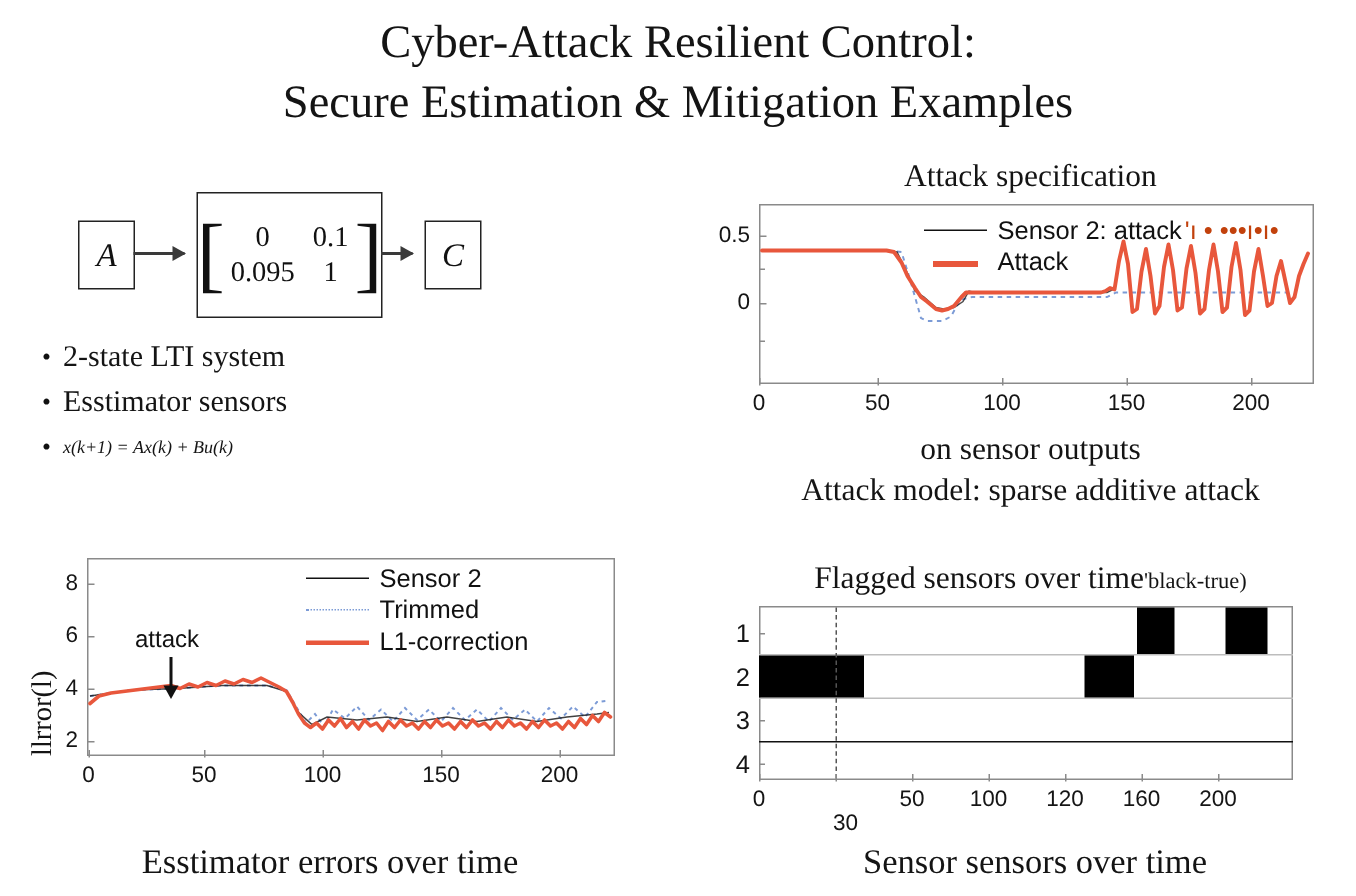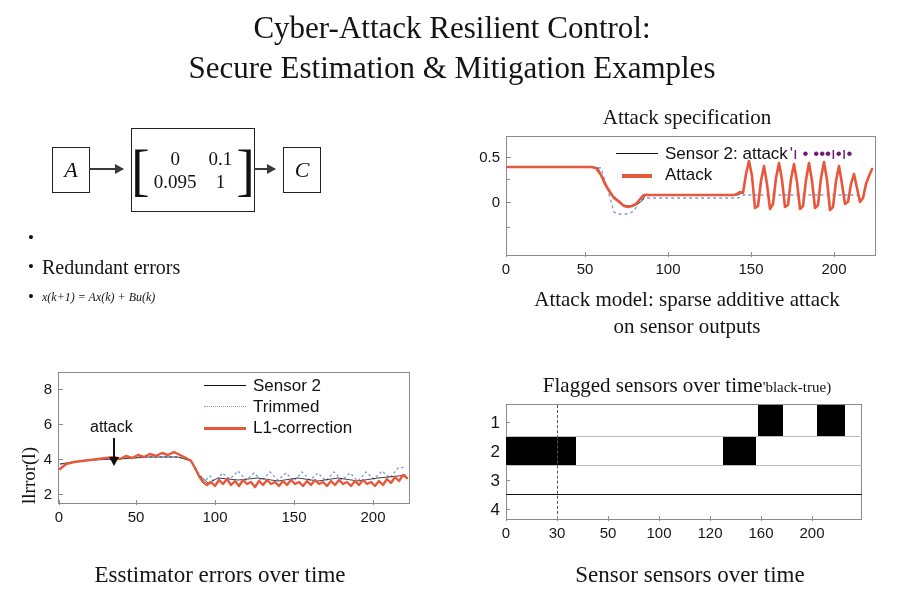--- a/index.html
+++ b/index.html
@@ -51,21 +51,21 @@
   .xtick{text-align:center;font-size:15px;}
   .tickmark{position:absolute;background:#8a8a8a;}
   .ylabel-rot{position:absolute;font-size:19px;color:#141414;
      transform:rotate(-90deg);transform-origin:left top;white-space:nowrap;
      font-family:"Liberation Serif",serif;}
   .legend{position:absolute;font-family:"Liberation Sans",sans-serif;}
   .legend-row{display:flex;align-items:center;margin-bottom:1px;}
   .lg-key{width:42px;flex:0 0 42px;position:relative;height:14px;margin-right:7px;}
   .lg-line{position:absolute;left:0;top:6px;width:42px;}
   .lg-label{font-size:17px;color:#111;white-space:nowrap;}
-  .lg-ghost{color:#701a75;}
+  .lg-ghost{color:#c2410c;}
 
   .annot{position:absolute;font-family:"Liberation Sans",sans-serif;font-size:16px;color:#111;}
   .down-arrow{position:absolute;width:1.6px;background:#111;}
   .down-arrow::after{content:"";position:absolute;left:-4.2px;bottom:-8px;
      border-top:9px solid #111;border-left:5px solid transparent;border-right:5px solid transparent;}
 
   
   .caption{position:absolute;text-align:center;font-size:23px;color:#141414;white-space:nowrap;}
 
   
@@ -104,24 +104,25 @@
     </div>
     <div class="arrow arr2"></div>
     <div class="box box-c">
       <span>C</span>
     </div>
   </div>
 
   <div class="bullets">
     <div class="bullet">
       <span class="dot">•</span>
+      <span class="btxt">2-state LTI system</span>
     </div>
     <div class="bullet">
       <span class="dot">•</span>
-      <span class="btxt">Redundant errors</span>
+      <span class="btxt">Esstimator sensors</span>
     </div>
     <div class="bullet eq">
       <span class="dot">•</span>
       <span class="btxt">x(k+1) = Ax(k) + Bu(k)</span>
     </div>
   </div>
 
   <div class="panel" style="left:470px;top:104px;width:434px;height:180px;">
     <div class="panel-title" style="width:434px;">Attack specification</div>
 
@@ -170,22 +171,22 @@
           <span class="lg-key">
             <span class="lg-line" style="border-top:4px solid #E8573C;left:6px;width:30px;"></span>
           </span>
           <span class="lg-label">Attack</span>
         </div>
       </div>
     </div>
   </div>
 
   <div class="attack-text" style="left:470px;top:286px;width:434px;">
+    <div>on sensor outputs</div>
     <div>Attack model: sparse additive attack</div>
-    <div>on sensor outputs</div>
   </div>
 
   <div class="panel" style="left:4px;top:340px;width:440px;height:210px;">
 
     <div class="plotwrap" style="position:absolute;left:0;top:28px;width:440px;height:180px;">
 
       <div class="ylabel-rot" style="left:14px;top:136px;">llrror(l)</div>
 
       <div class="frame" style="left:54px;top:4px;width:352px;height:132px;"></div>
 
@@ -268,21 +269,21 @@
       <div class="hm-thickline" style="left:36px;top:92px;width:356px;"></div>
 
       <div class="hm-cell" style="left:36px;top:34.5px;width:70px;height:28.5px;"></div>
       <div class="hm-cell" style="left:253px;top:34.5px;width:33px;height:28.5px;"></div>
       <div class="hm-cell" style="left:288px;top:3px;width:25px;height:31px;"></div>
       <div class="hm-cell" style="left:347px;top:3px;width:28px;height:31px;"></div>
 
       <div class="hm-vdash" style="left:87px;top:3px;height:114px;"></div>
 
       <div class="xtick" style="left:21px;top:122px;width:30px;">0</div>
-      <div class="xtick" style="left:72px;top:122px;width:30px;">30</div>
+      <div class="xtick" style="left:72px;top:138px;width:30px;text-align:right;">30</div>
       <div class="xtick" style="left:123px;top:122px;width:30px;">50</div>
       <div class="xtick" style="left:174px;top:122px;width:30px;">100</div>
       <div class="xtick" style="left:225px;top:122px;width:30px;">120</div>
       <div class="xtick" style="left:276px;top:122px;width:30px;">160</div>
       <div class="xtick" style="left:327px;top:122px;width:30px;">200</div>
       <div class="tickmark" style="left:36px;top:114px;width:1.1px;height:5px;"></div>
       <div class="tickmark" style="left:87px;top:114px;width:1.1px;height:5px;"></div>
       <div class="tickmark" style="left:138px;top:114px;width:1.1px;height:5px;"></div>
       <div class="tickmark" style="left:189px;top:114px;width:1.1px;height:5px;"></div>
       <div class="tickmark" style="left:240px;top:114px;width:1.1px;height:5px;"></div>

